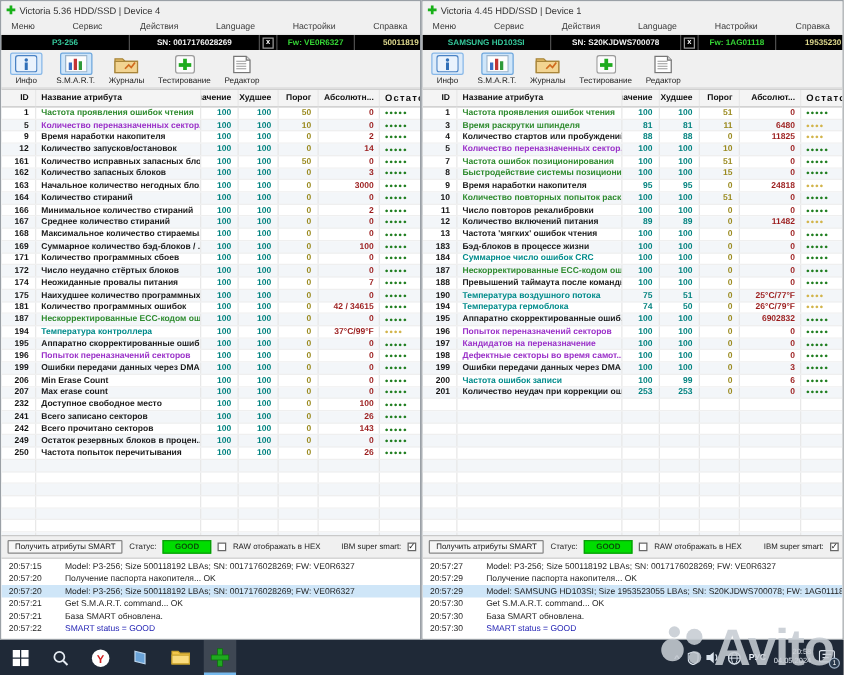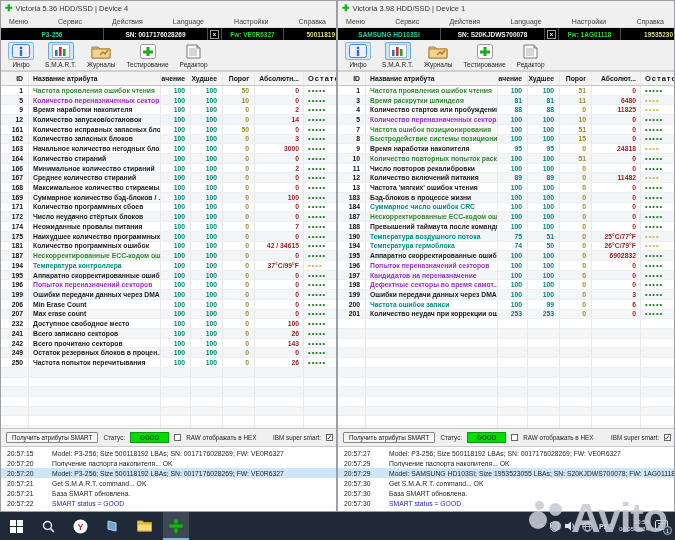--- a/index.html
+++ b/index.html
@@ -547,21 +547,21 @@
         </div>
         <div class="logline blue">
           <span class="lt">20:57:22</span>
           <span class="lm">SMART status = GOOD</span>
         </div>
       </div>
     </div>
   <div class="win" id="win-right">
       <div class="titlebar">
         <span class="cross-glyph">✚</span>
-        <span>Victoria 3.98 HDD/SSD | Device 1</span>
+        <span>Victoria 4.45 HDD/SSD | Device 1</span>
       </div>
       <div class="menubar">
         <span class="menu-item">Меню</span>
         <span class="menu-item">Сервис</span>
         <span class="menu-item">Действия</span>
         <span class="menu-item">Language</span>
         <span class="menu-item">Настройки</span>
         <span class="menu-item">Справка</span>
       </div>
       <div class="infobar">

